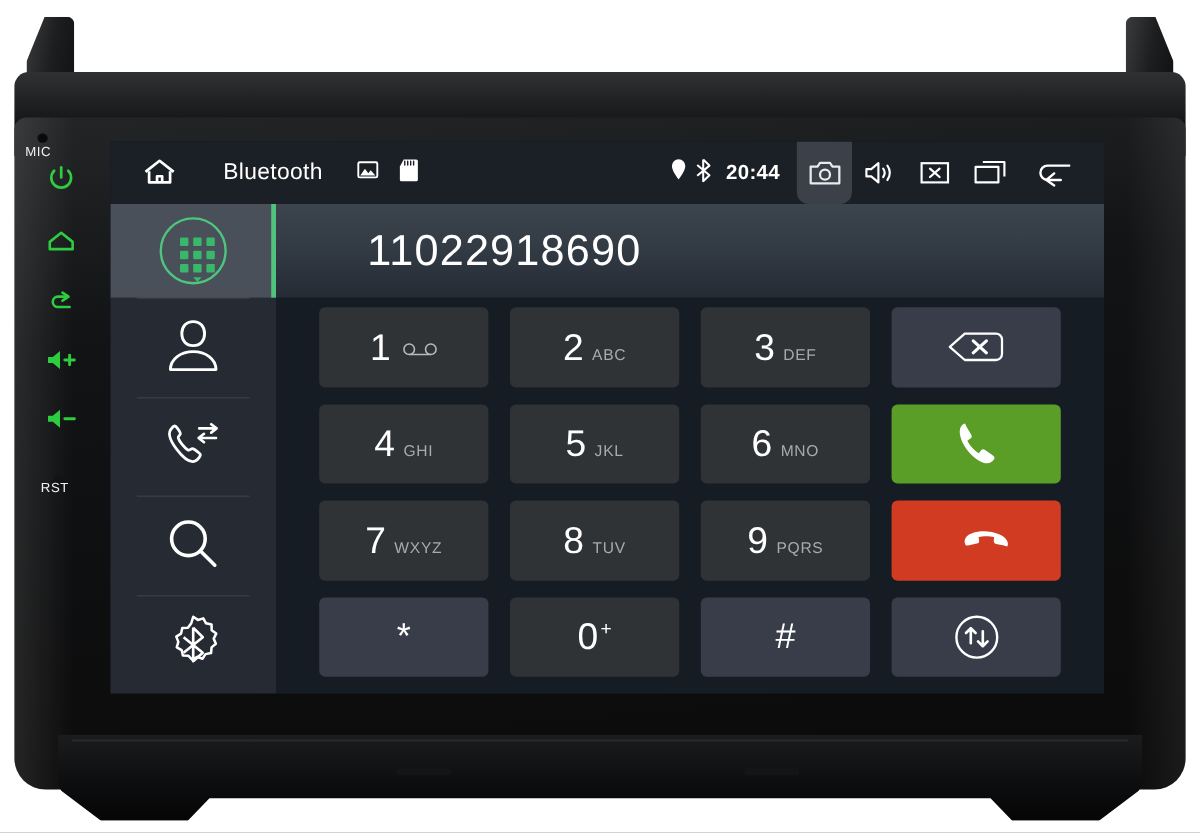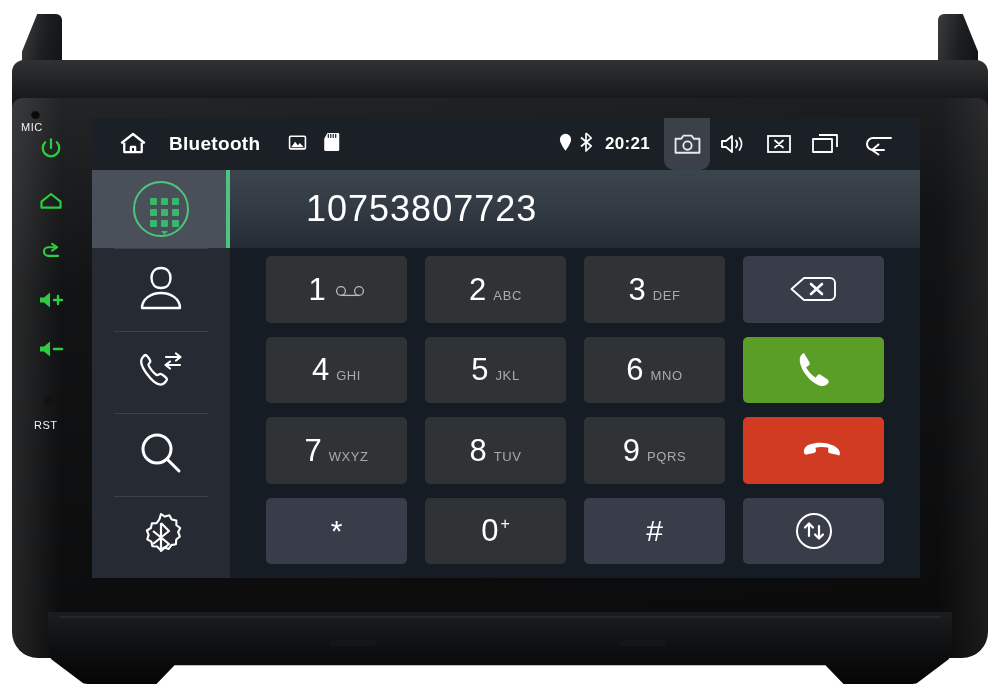--- a/index.html
+++ b/index.html
@@ -75,21 +75,21 @@
     position: absolute; left: 31px; top: 110px;
     width: 9px; height: 9px; border-radius: 50%;
     background: #0a0a0a; box-shadow: inset 0 1px 1px rgba(255,255,255,.18);
   }
   .bezel-label {
     position: absolute;
     color: #f1f1f1;
     font-size: 11px; font-weight: normal; letter-spacing: .5px;
   }
   .lbl-mic { left: 21px; top: 121px; }
-  .lbl-rst { left: 34px; top: 419px; }
+  .lbl-rst { left: 34px; top: 401px; }
   .rst-hole {
     position: absolute; left: 44px; top: 396px;
     width: 10px; height: 10px; border-radius: 50%;
     background: #121314;
   }
   .hw-btn {
     position: absolute; left: 34px;
     width: 34px; height: 34px;
     display: flex; align-items: center; justify-content: center;
   }
@@ -106,22 +106,22 @@
 
   
   #statusbar {
     position: relative;
     height: 52px;
     background: #1b1f26;
     display: flex; align-items: center;
   }
   .sb-home { margin-left: 18px; width: 46px; display:flex; justify-content:center; }
   .sb-title {
-    margin-left: 13px;
-    color: #ffffff; font-size: 19px; font-weight: bold;
+    margin-left: 30px;
+    color: #ffffff; font-size: 19px; font-weight: normal;
     letter-spacing: .3px;
   }
   .sb-icons-left { display:flex; align-items:center; gap: 16px; margin-left: 28px; }
   .sb-right { margin-left: auto; display: flex; align-items: center; }
   .sb-right > * { margin-left: 0; }
   .sb-pin { margin-right: 6px; }
   .sb-bt  { margin-right: 12px; }
   .sb-clock {
     color: #ffffff; font-size: 17px; font-weight: bold;
     letter-spacing: .3px; margin-right: 14px;
@@ -307,21 +307,21 @@
                      A5.6 5.6 0 0 0 7 0.8 Z" fill="#ffffff"></path>
           </svg>
         </span>
 
         <span class="sb-bt">
           <svg width="14" height="20" viewBox="0 0 14 20" fill="none" stroke="#ffffff" stroke-width="1.7" stroke-linejoin="round">
             <path d="M7 1 V19 L12.2 14 L2 5.5 M2 14.5 L12.2 6 L7 1"></path>
           </svg>
         </span>
 
-        <span class="sb-clock">20:21</span>
+        <span class="sb-clock">20:44</span>
 
         <div class="sb-btn active">
           <svg width="27" height="25" viewBox="0 0 26 22" fill="none" stroke="#e9eaec" stroke-width="1.8" stroke-linejoin="round">
             <path d="M1.5 5.5 H7 L9 2.5 H17 L19 5.5 H24.5 V19 H1.5 Z"></path>
             <circle cx="13" cy="12" r="4"></circle>
           </svg>
         </div>
 
         <div class="sb-btn">
           <svg width="26" height="24" viewBox="0 0 26 22" fill="none" stroke="#ffffff" stroke-width="1.8" stroke-linejoin="round">
@@ -410,21 +410,21 @@
                      l2.8 -3.8 Z" fill="none" stroke="#ffffff" stroke-width="2.1" stroke-linejoin="round"></path>
             <path d="M26 12 V40 L34 33 L18 20 M18 33 L34 20 L26 12" fill="none" stroke="#ffffff" stroke-width="2.2" stroke-linejoin="round"></path>
           </svg>
         </div>
 
       </div>
 
       <div id="pane">
 
         <div id="numberbar">
-          <div id="number">10753807723</div>
+          <div id="number">11022918690</div>
         </div>
 
         <div id="keypad">
 
           <div class="key">
             <div class="key-inner">
               <span class="key-digit">1</span>
               <span class="key-vm">
                 <svg width="30" height="12" viewBox="0 0 30 12" fill="none" stroke="#b9babc" stroke-width="1.3">
                   <circle cx="6" cy="6" r="4.4"></circle>

